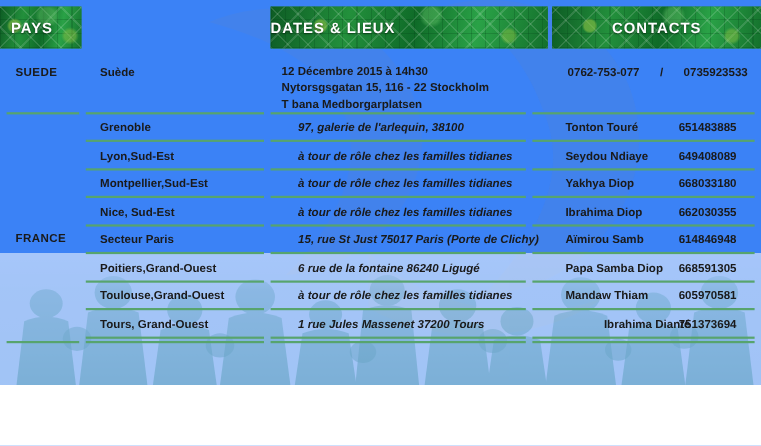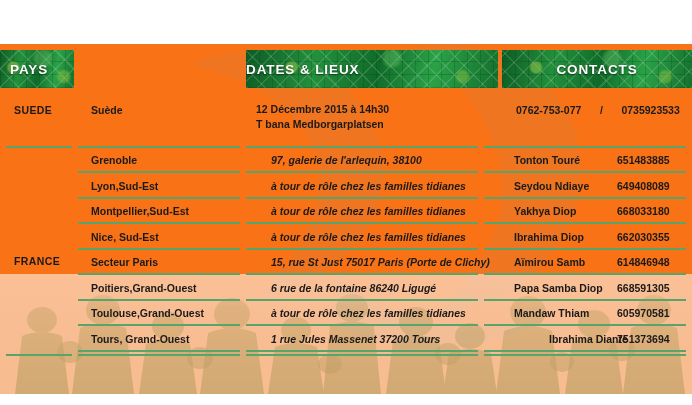--- a/index.html
+++ b/index.html
@@ -9,23 +9,22 @@
     height: 405px;
     overflow: hidden;
     background: #ffffff;
     font-family: "Liberation Sans", sans-serif;
   }
 
   #page {
     position: relative;
     width: 692px;
     height: 350px;
-    background: #f97316;
-    overflow: hidden;
-    margin-top: 44px;
+    background: #3b82f6;
+    overflow: hidden;
   }
 
   
   .photo-band {
     position: absolute;
     left: 0;
     bottom: 0;
     width: 692px;
     height: 120px;
     overflow: hidden;
@@ -187,20 +186,21 @@
     </div>
   </div>
 
   <div class="body-area">
 
     <div>
       <span class="cell country" style="top:16px">SUEDE</span>
       <span class="cell locality" style="top:16px">Suède</span>
       <div class="suede-place" style="top:14px">
         <div>12 Décembre 2015 à 14h30</div>
+        <div>Nytorsgsgatan 15, 116 - 22 Stockholm</div>
         <div>T bana Medborgarplatsen</div>
       </div>
       <div class="suede-phones" style="top:16px">
         <span>0762-753-077</span><span class="sep">/</span><span class="p2">0735923533</span>
       </div>
     </div>
 
     <div id="rules">
         <div class="rule seg-a" style="top: 58px;"></div>
         <div class="rule seg-b" style="top: 58px;"></div>

